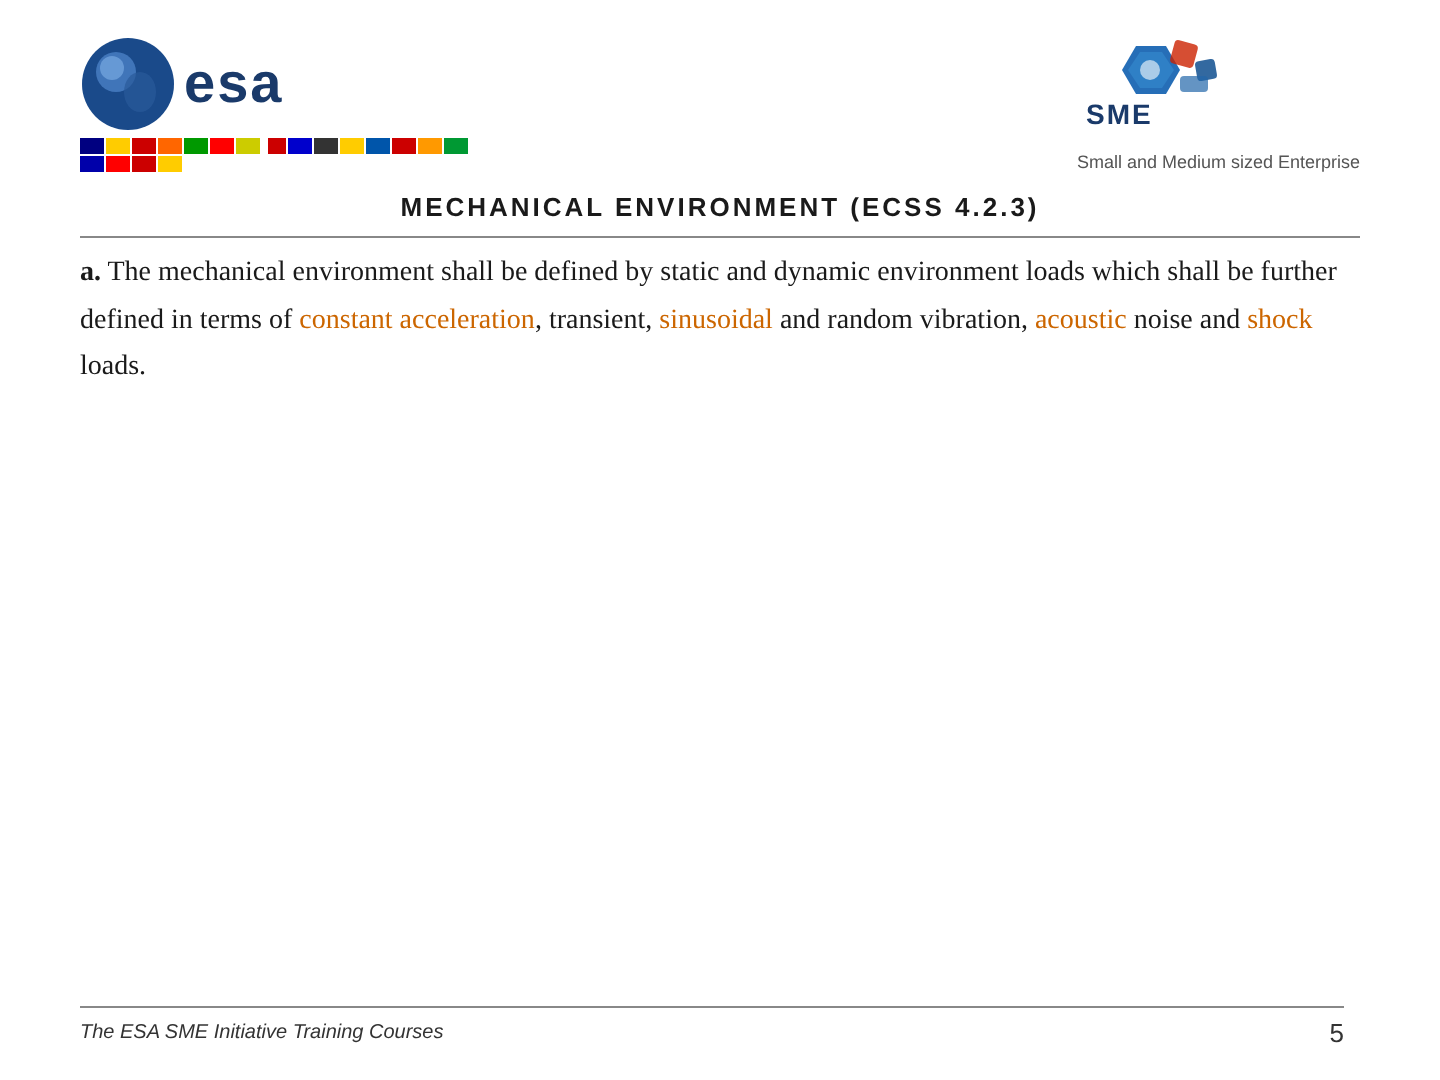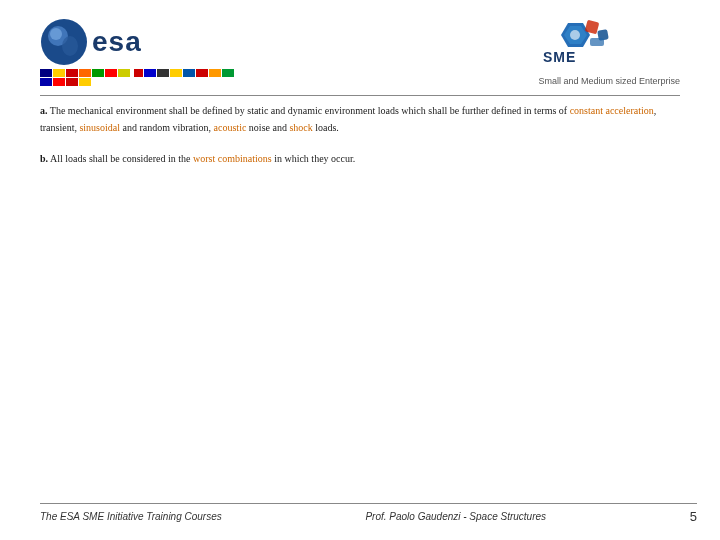--- a/index.html
+++ b/index.html
@@ -92,21 +92,21 @@
 
     
     .divider {
       border: none;
       border-top: 1px solid #888;
       margin: 5px 0;
     }
 
     
     .content {
-      font-size: 10px;
+      font-size: 14px;
       line-height: 1.7;
       color: #1a1a1a;
       margin-top: 6px;
     }
 
     .paragraph {
       margin-bottom: 14px;
     }
 
     .highlight-orange {
@@ -115,21 +115,21 @@
 
     .paragraph-label {
       font-weight: bold;
     }
 
     
     .footer {
       position: absolute;
       bottom: 16px;
       left: 40px;
-      right: 23px;
+      right: 48px;
     }
 
     .footer-divider {
       border: none;
       border-top: 1px solid #888;
       margin-bottom: 5px;
     }
 
     .footer-content {
       display: flex;
@@ -204,39 +204,38 @@
         <rect x="60" y="12" width="10" height="10" rx="2" fill="#004488" opacity="0.8" transform="rotate(-10,65,17)"></rect>
         <rect x="52" y="20" width="14" height="8" rx="2" fill="#2266aa" opacity="0.7"></rect>
 
         <text x="5" y="44" font-family="Arial" font-size="14" font-weight="bold" fill="#1a3a6a" letter-spacing="1">SME</text>
       </svg>
       <div class="sme-logo-text">Small and Medium sized Enterprise</div>
     </div>
 
   </div>
 
+  <div class="title-section">
+    <span class="title-text">MECHANICAL ENVIRONMENT (ECSS 4.2.3)</span>
+  </div>
 
   <hr class="divider">
 
   <div class="content">
 
     <div class="paragraph">
       <span class="paragraph-label">a.</span><span> The mechanical environment shall be defined by static and dynamic environment loads which shall be further defined in </span><span>terms</span><span> of </span><span class="highlight-orange">constant acceleration</span><span>, transient, </span><span class="highlight-orange">sinusoidal</span><span> and random vibration, </span><span class="highlight-orange">acoustic</span><span> noise and </span><span class="highlight-orange">shock</span><span> loads.</span>
     </div>
 
     <div class="paragraph">
-      <p>
-        <span class="paragraph-label">b.</span><span> All loads shall be considered in the </span><span class="highlight-orange">worst combinations</span><span> in which they occur.</span>
-      </p>
     </div>
 
   </div>
 
   <div class="footer">
     <hr class="footer-divider">
     <div class="footer-content">
       <span class="footer-text">The ESA SME Initiative Training Courses</span>
-      <span class="footer-text">Prof. Paolo Gaudenzi  -  Space Structures</span>
       <span class="footer-page">5</span>
     </div>
   </div>
 
 </div>
 
 </body></html>

